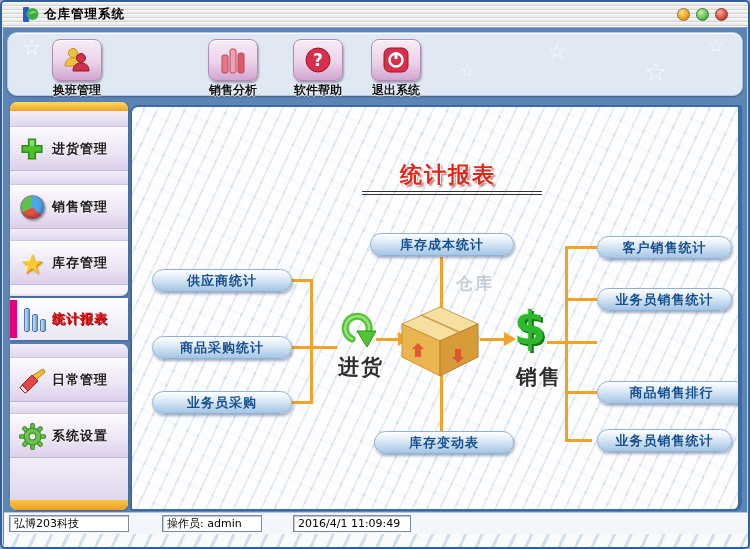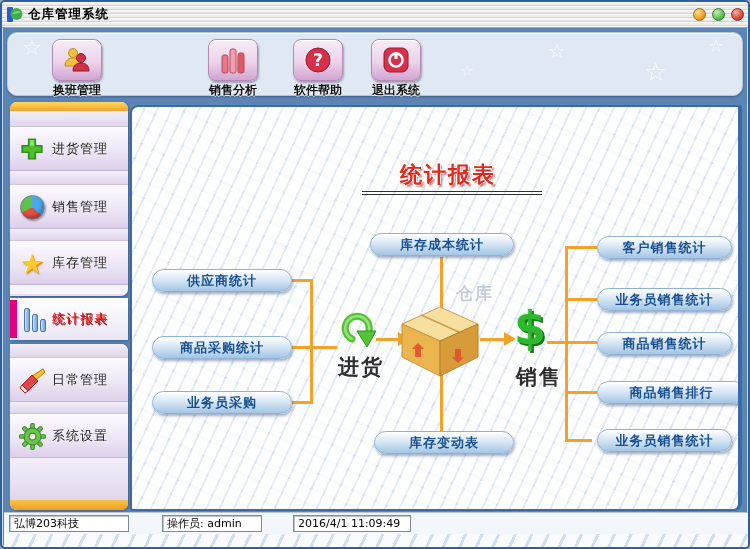--- a/index.html
+++ b/index.html
@@ -11,21 +11,21 @@
     border:2px solid #2f5f9e; border-radius:5px;
     background:#5b85b5; overflow:hidden;
     box-shadow: inset 0 0 0 1px #c9d9ec;
   }
 
   
   .titlebar{
     position:absolute; left:0; top:0; right:0; height:26px;
     background:repeating-linear-gradient(180deg,#fdfdfd 0 1px,#ececec 1px 3px,#d2d2d2 3px 4px);
     border-bottom:1px solid #8fa3bb;
-    display:flex; align-items:center; padding:0 4px;
+    display:flex; align-items:center; padding:0 20px;
   }
   .app-icon{ width:17px; height:17px; display:inline-block; margin-right:5px; }
   .win-title{ font-size:12.5px; font-weight:bold; color:#000; letter-spacing:1px; }
   .lights{ margin-left:auto; display:flex; gap:6px; align-items:center; }
   .light{ width:13px; height:13px; border-radius:50%; display:inline-block; }
   .light.amber{ background:radial-gradient(circle at 35% 30%,#ffe08a,#f0a020 60%,#c07010); border:1px solid #8f6f2f; }
   .light.green{ background:radial-gradient(circle at 35% 30%,#c9f0b0,#58c050 60%,#2a8a2a); border:1px solid #3a7a3a; }
   .light.red{ background:radial-gradient(circle at 35% 30%,#f8b0a0,#d84838 60%,#a02818); border:1px solid #8a3030; }
 
   
@@ -55,21 +55,21 @@
   .panel-bottom{ height:166px; margin-top:4px; border-radius:0 7px 7px 7px; overflow:hidden; }
   .orange-bar{ height:9px; background:linear-gradient(180deg,#ffd95e,#f2a22a); }
   .orange-bar.bottom{ height:10px; background:linear-gradient(180deg,#f8c64a,#ef9d22); }
   .side-sep{ background:linear-gradient(180deg,#f3eef9,#e0d6ec); border-bottom:1px solid #cfc2e0; }
   .side-btn{
     height:44px; display:flex; align-items:center; gap:6px; padding-left:8px; cursor:pointer;
     background:linear-gradient(180deg,#fcfaff 0%,#ece4f4 60%,#dccfe9 100%);
     border-top:1px solid #fff; border-bottom:1px solid #c2b5d6;
   }
   .side-btn .lbl, .side-active .lbl{
-    font-size:13px; font-weight:normal; color:#1c1c1c; letter-spacing:1px; white-space:nowrap;
+    font-size:13px; font-weight:bold; color:#1c1c1c; letter-spacing:1px; white-space:nowrap;
     text-shadow:0 1px 0 rgba(255,255,255,.7);
   }
   .side-icn{ width:28px; height:28px; display:flex; align-items:center; justify-content:center; }
   .pie-icon{ width:25px; height:25px; border-radius:50%;
     background:conic-gradient(#4da6e8 0 130deg,#e05040 130deg 245deg,#5cc24a 245deg 360deg);
     border:1px solid #7d7d8d; box-shadow:inset -2px -3px 3px rgba(0,0,60,.25), 1px 1px 2px rgba(0,0,0,.35); }
   .star-glyph{ font-size:27px; line-height:27px; color:#ffc830;
     text-shadow:1px 1px 0 #d88f10,-1px -1px 0 #fff8d0, 1px 2px 2px rgba(120,70,0,.4); }
   .side-active{
     height:42px; margin-top:2px; position:relative; display:flex; align-items:center; gap:6px;
@@ -322,35 +322,34 @@
     <span style="position:absolute; left:266px; top:198px;">
       <svg width="84" height="74" viewBox="0 0 84 74">
         <polygon points="42,2 80,19 42,36 4,19" fill="#f7dfa0" stroke="#c8a050" stroke-width="1"></polygon>
         <line x1="23" y1="10" x2="61" y2="27" stroke="#c8a050" stroke-width="1.5"></line>
         <polygon points="4,19 4,52 42,71 42,36" fill="#eab54f" stroke="#c8933a" stroke-width="1"></polygon>
         <polygon points="80,19 80,52 42,71 42,36" fill="#d89b3a" stroke="#b87d28" stroke-width="1"></polygon>
         <polygon points="20,38 26,44 23,44 23,52 17,52 17,44 14,44" fill="#e05030" opacity="0.9"></polygon>
         <polygon points="60,40 66,34 63,34 63,26 57,26 57,34 54,34" transform="translate(0,18)" fill="#e05030" opacity="0.9"></polygon>
       </svg>
     </span>
-    <div class="wh-label" style="left:324px; top:175px;text-align:center;">仓库</div>
+    <div class="wh-label" style="left:324px; top:165px;text-align:center;">仓库</div>
 
     <div class="dollar" style="left:382px; top:198px;">$</div>
     <div class="flow-label" style="left:384px; top:256px;">销售</div>
 
     <div class="pill" style="left:238px; top:126px; width:144px;">库存成本统计</div>
     <div class="pill" style="left:242px; top:324px; width:140px;">库存变动表</div>
 
     <div class="pill" style="left:20px; top:162px; width:140px;">供应商统计</div>
     <div class="pill" style="left:20px; top:229px; width:140px;">商品采购统计</div>
     <div class="pill" style="left:20px; top:284px; width:140px;">业务员采购</div>
 
     <div class="pill" style="left:465px; top:129px; width:135px;">客户销售统计</div>
     <div class="pill" style="left:465px; top:181px; width:135px;">业务员销售统计</div>
-    <div class="pill" style="left:465px; top:225px; width:135px;">商品销售统计</div>
     <div class="pill" style="left:465px; top:274px; width:149px;">商品销售排行</div>
     <div class="pill" style="left:465px; top:322px; width:135px;">业务员销售统计</div>
   </div>
 
   <div class="statusband"></div>
   <div class="sbox" style="left:7px; top:513px; width:120px;">弘博203科技</div>
   <div class="sbox" style="left:160px; top:513px; width:100px;">操作员: admin</div>
   <div class="sbox" style="left:291px; top:513px; width:118px;">2016/4/1 11:09:49</div>
   <div class="bottomstrip"></div>
 

